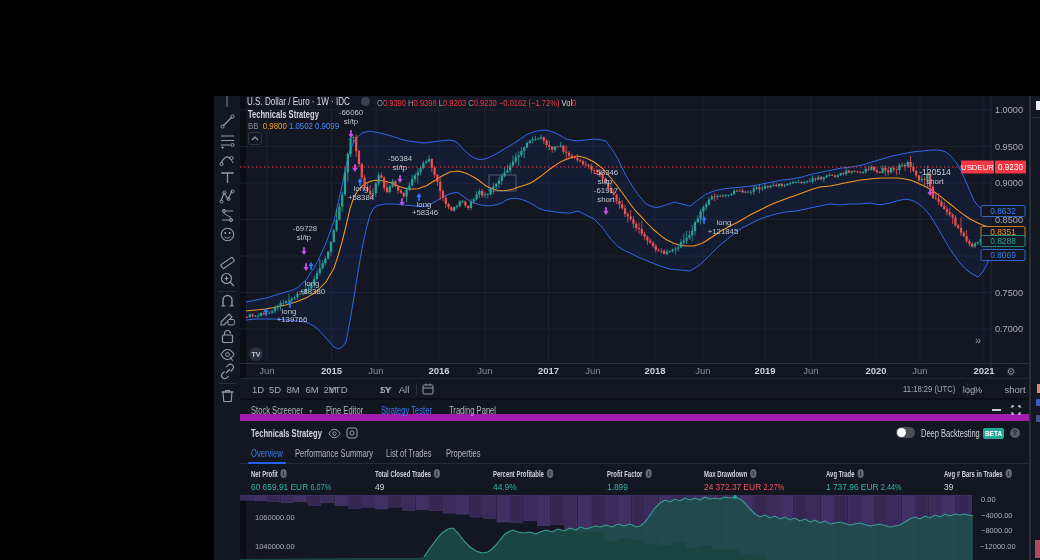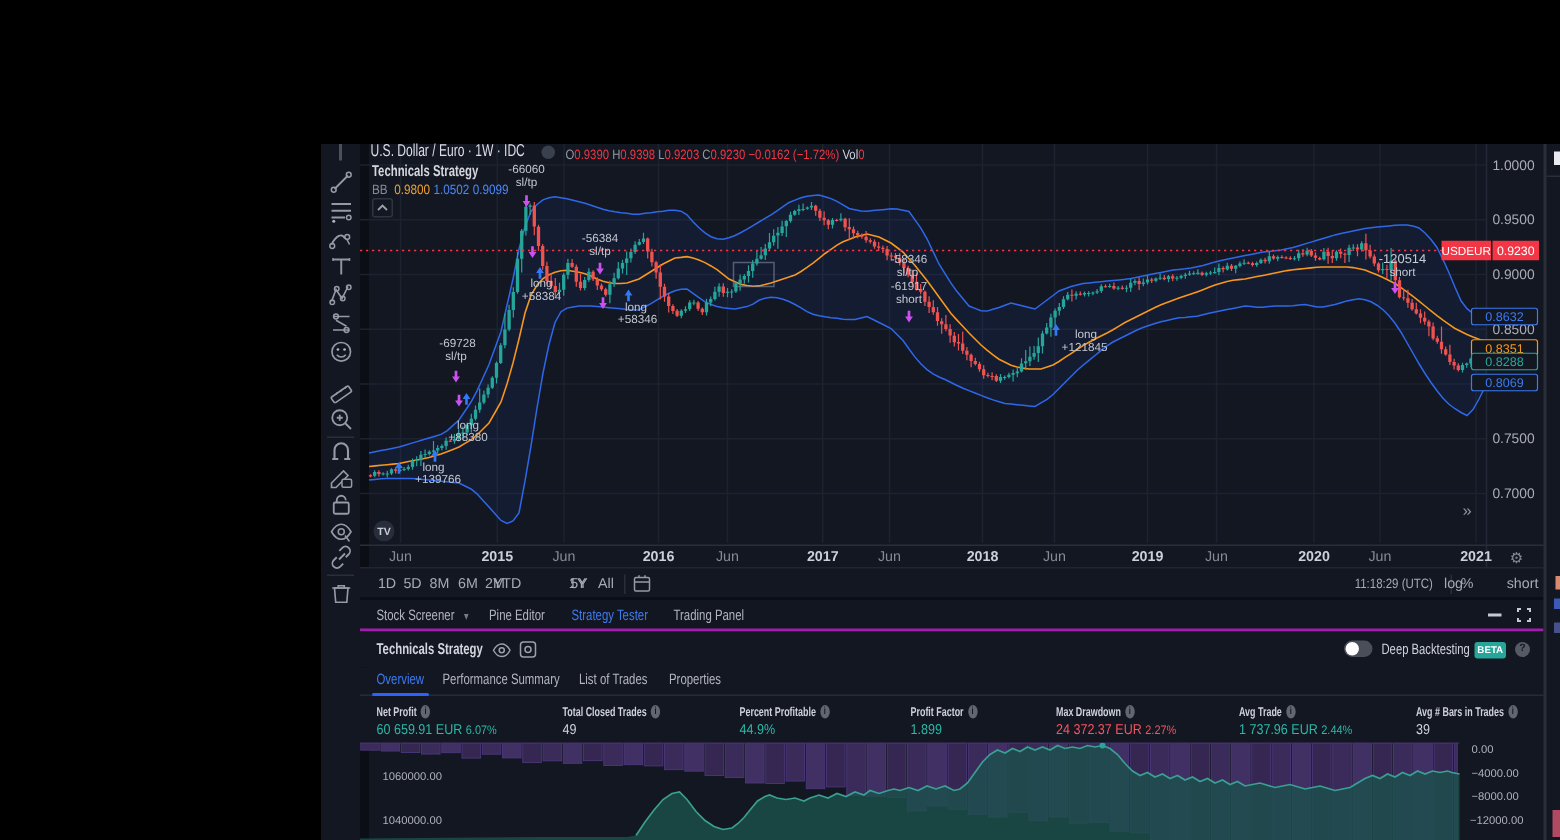--- a/index.html
+++ b/index.html
@@ -6,21 +6,21 @@
 #gap1{position:absolute;left:240px;top:96px;width:6px;height:464px;background:#0b0e15}
 #toolbar{position:absolute;left:214px;top:96px;width:26px;height:464px;background:#131722}
 #toolbar svg{position:absolute;left:5px;width:17px;height:17px}
 .tsep{position:absolute;left:4px;width:18px;height:1px;background:#2a2e39}
 #legend1{position:absolute;left:247px;top:95px;width:600px;height:13px;color:#dcdee5;font-size:11.5px;white-space:nowrap}
 #legend2{position:absolute;left:248px;top:108px;color:#d4d6dd;font-size:10.5px;font-weight:bold;transform:scaleX(0.72);transform-origin:0 50%}
 #legend3{position:absolute;left:248px;top:120.5px;font-size:9px;color:#868b98;white-space:nowrap;transform:scaleX(0.87);transform-origin:0 50%}
 #caretbox{position:absolute;left:248px;top:132px;width:14px;height:13px;border:1px solid #2f3442;border-radius:2px;color:#9aa0ac;font-size:8px;text-align:center;line-height:12px}
 #intbar{position:absolute;left:240px;top:378px;width:791px;height:22px;background:#131722;border-top:1px solid #20252f;border-bottom:2px solid #0b0e15}
 #intbar .it{position:absolute;top:4.5px;font-size:9.5px;color:#a6aab4;text-align:center}
-#tabsrow{position:absolute;left:240px;top:400px;width:791px;height:21px;background:#121620;border-bottom:2px solid #a21caf}
+#tabsrow{position:absolute;left:240px;top:400px;width:791px;height:21px;background:#121620;border-bottom:7px solid #a21caf}
 #tabsrow .tb{position:absolute;top:5px;font-size:10px;color:#b2b5be;white-space:nowrap;transform:scaleX(0.76);transform-origin:0 50%}
 #sthdr{position:absolute;left:240px;top:421px;width:791px;height:24px;background:#131722}
 #sttabs{position:absolute;left:240px;top:445px;width:791px;height:19px;background:#131722;border-bottom:1px solid #262b37}
 #sttabs .st{position:absolute;top:3px;font-size:10px;color:#b2b5be;white-space:nowrap;transform:scaleX(0.76);transform-origin:0 50%}
 #stats{position:absolute;left:240px;top:464px;width:791px;height:31px;background:#131722}
 .slab{position:absolute;top:5px;font-size:8.5px;font-weight:bold;color:#cfd2da;white-space:nowrap;transform:scaleX(0.70);transform-origin:0 50%}
 .sval{position:absolute;top:17px;font-size:9.5px;color:#d1d4dc;white-space:nowrap;transform:scaleX(0.88);transform-origin:0 50%}
 .tealv{color:#2cb8a8}.redv{color:#f7525f}
 .pct{font-size:8.3px}
 .icirc{display:inline-block;width:9px;height:9px;border-radius:50%;background:#62666f;color:#131722;font-size:7px;line-height:9px;text-align:center;vertical-align:1px;margin-left:4px;font-weight:bold}

